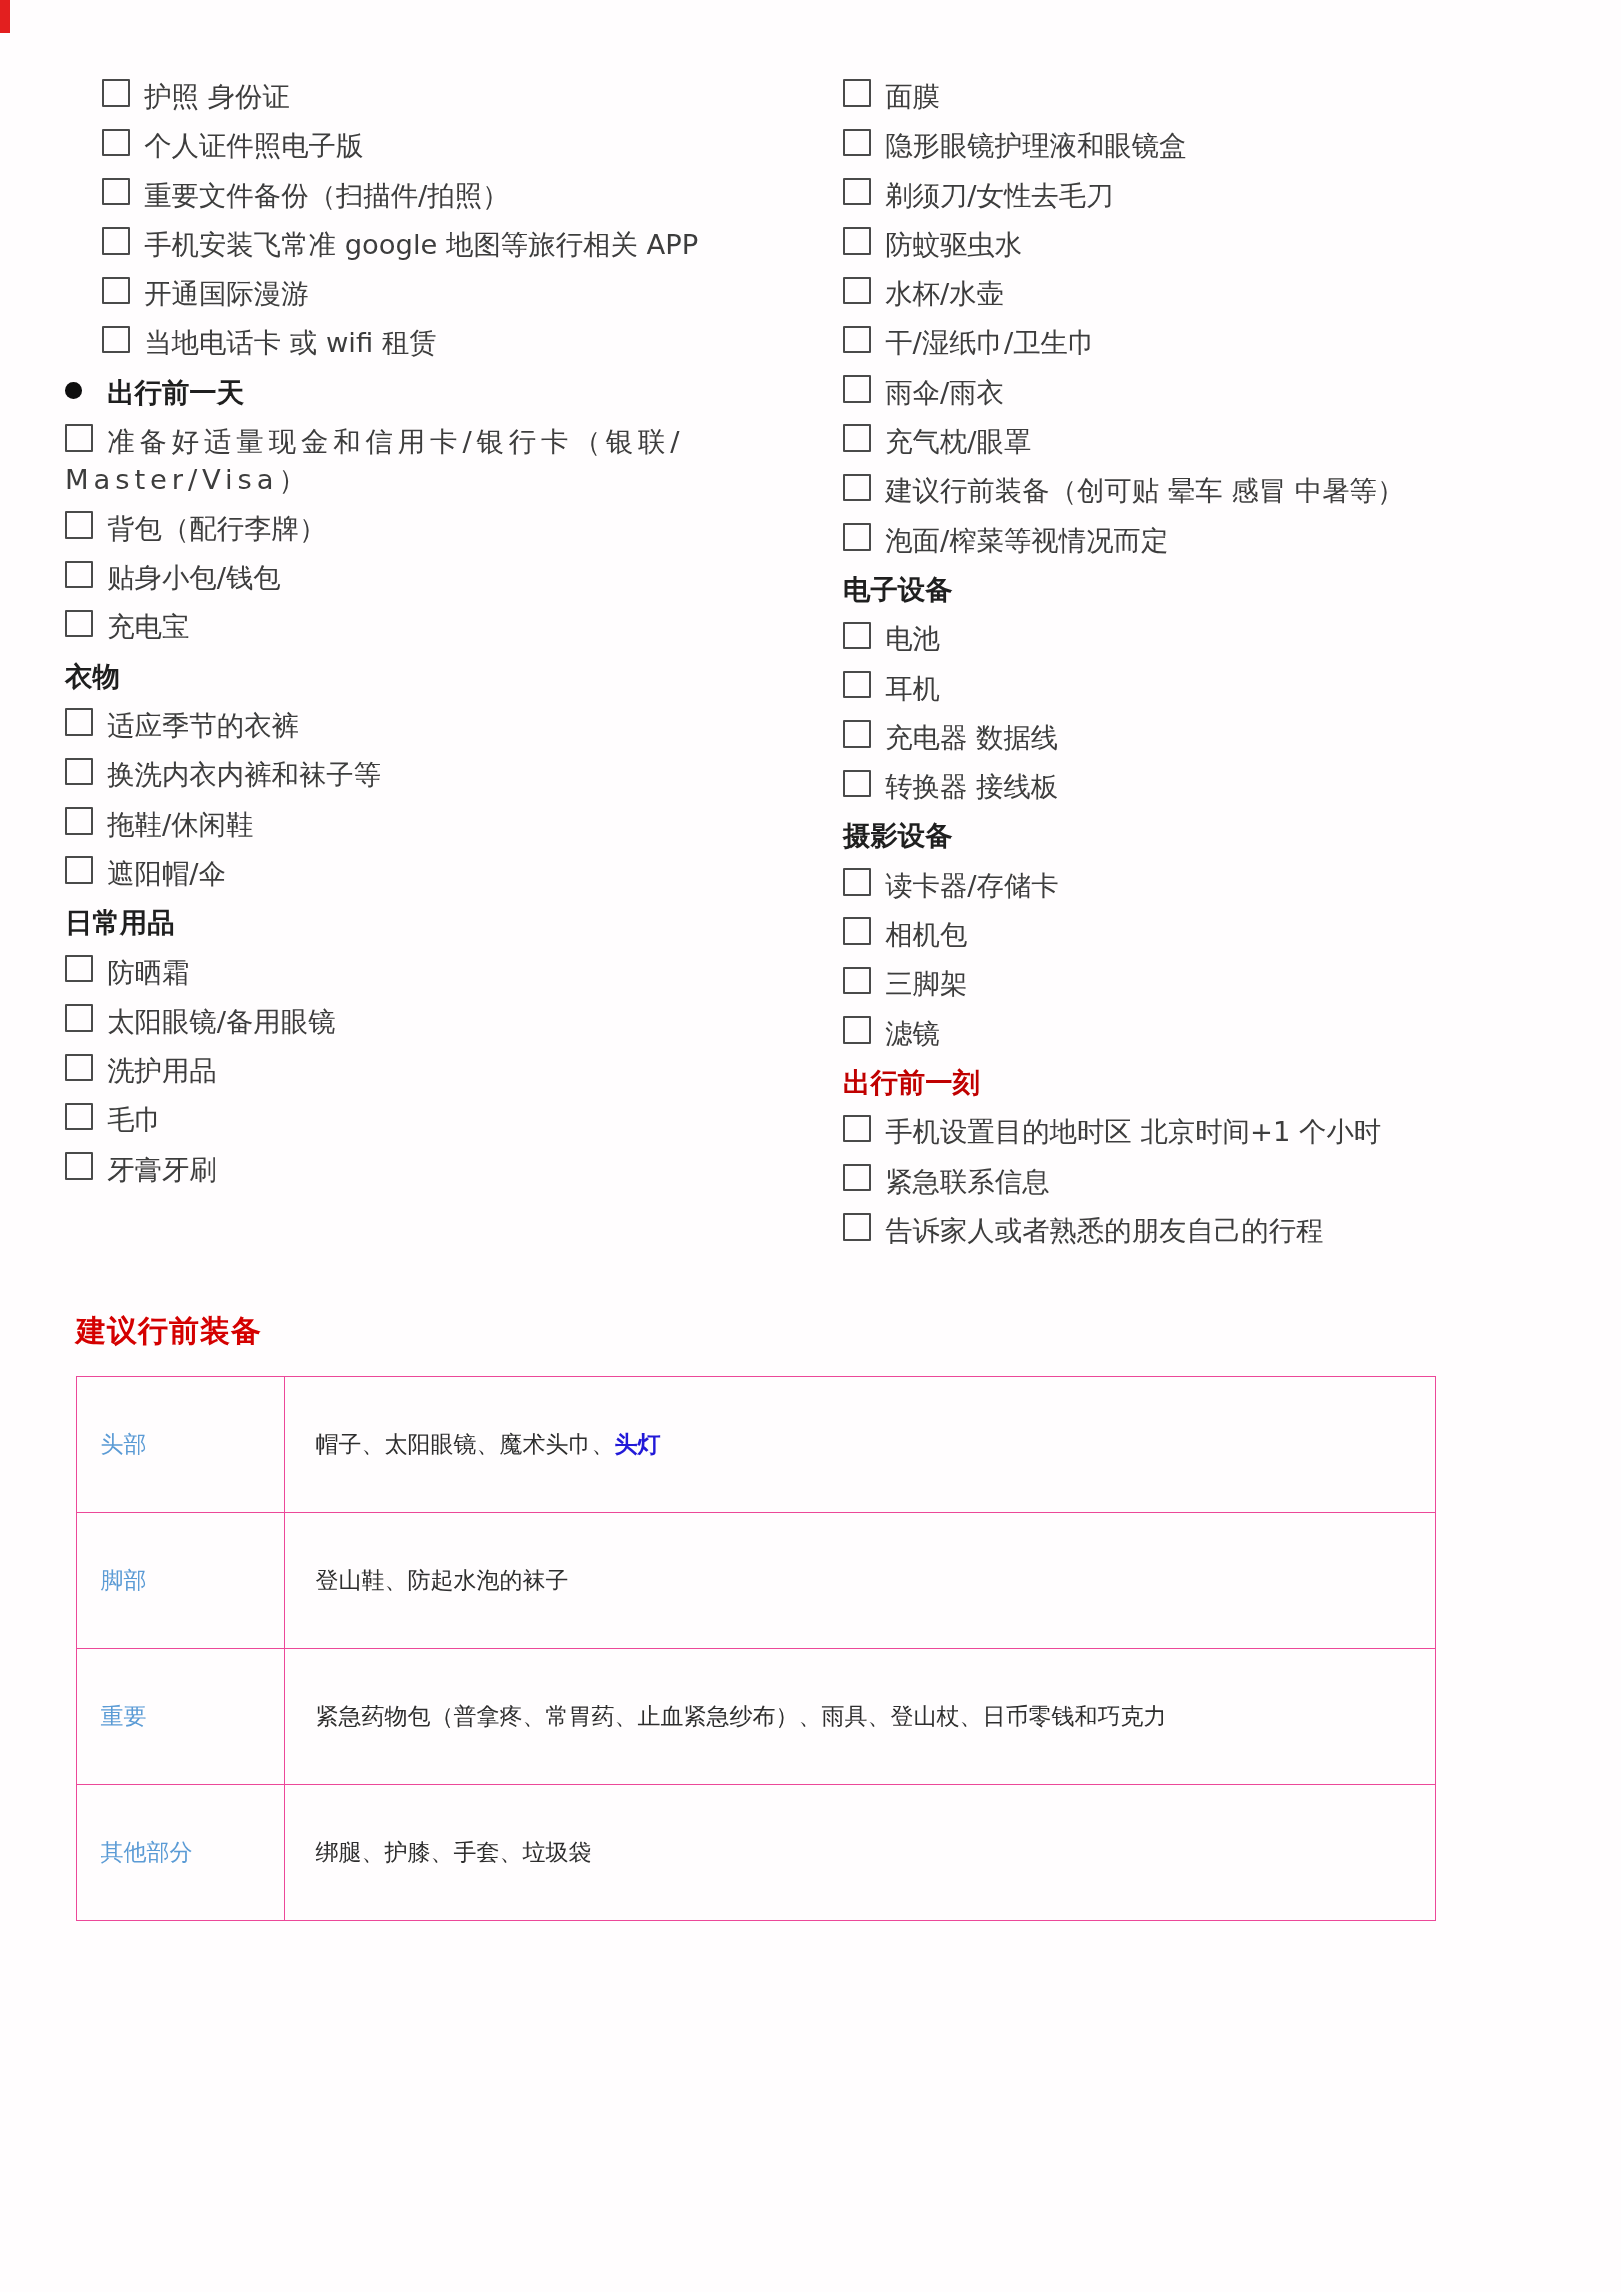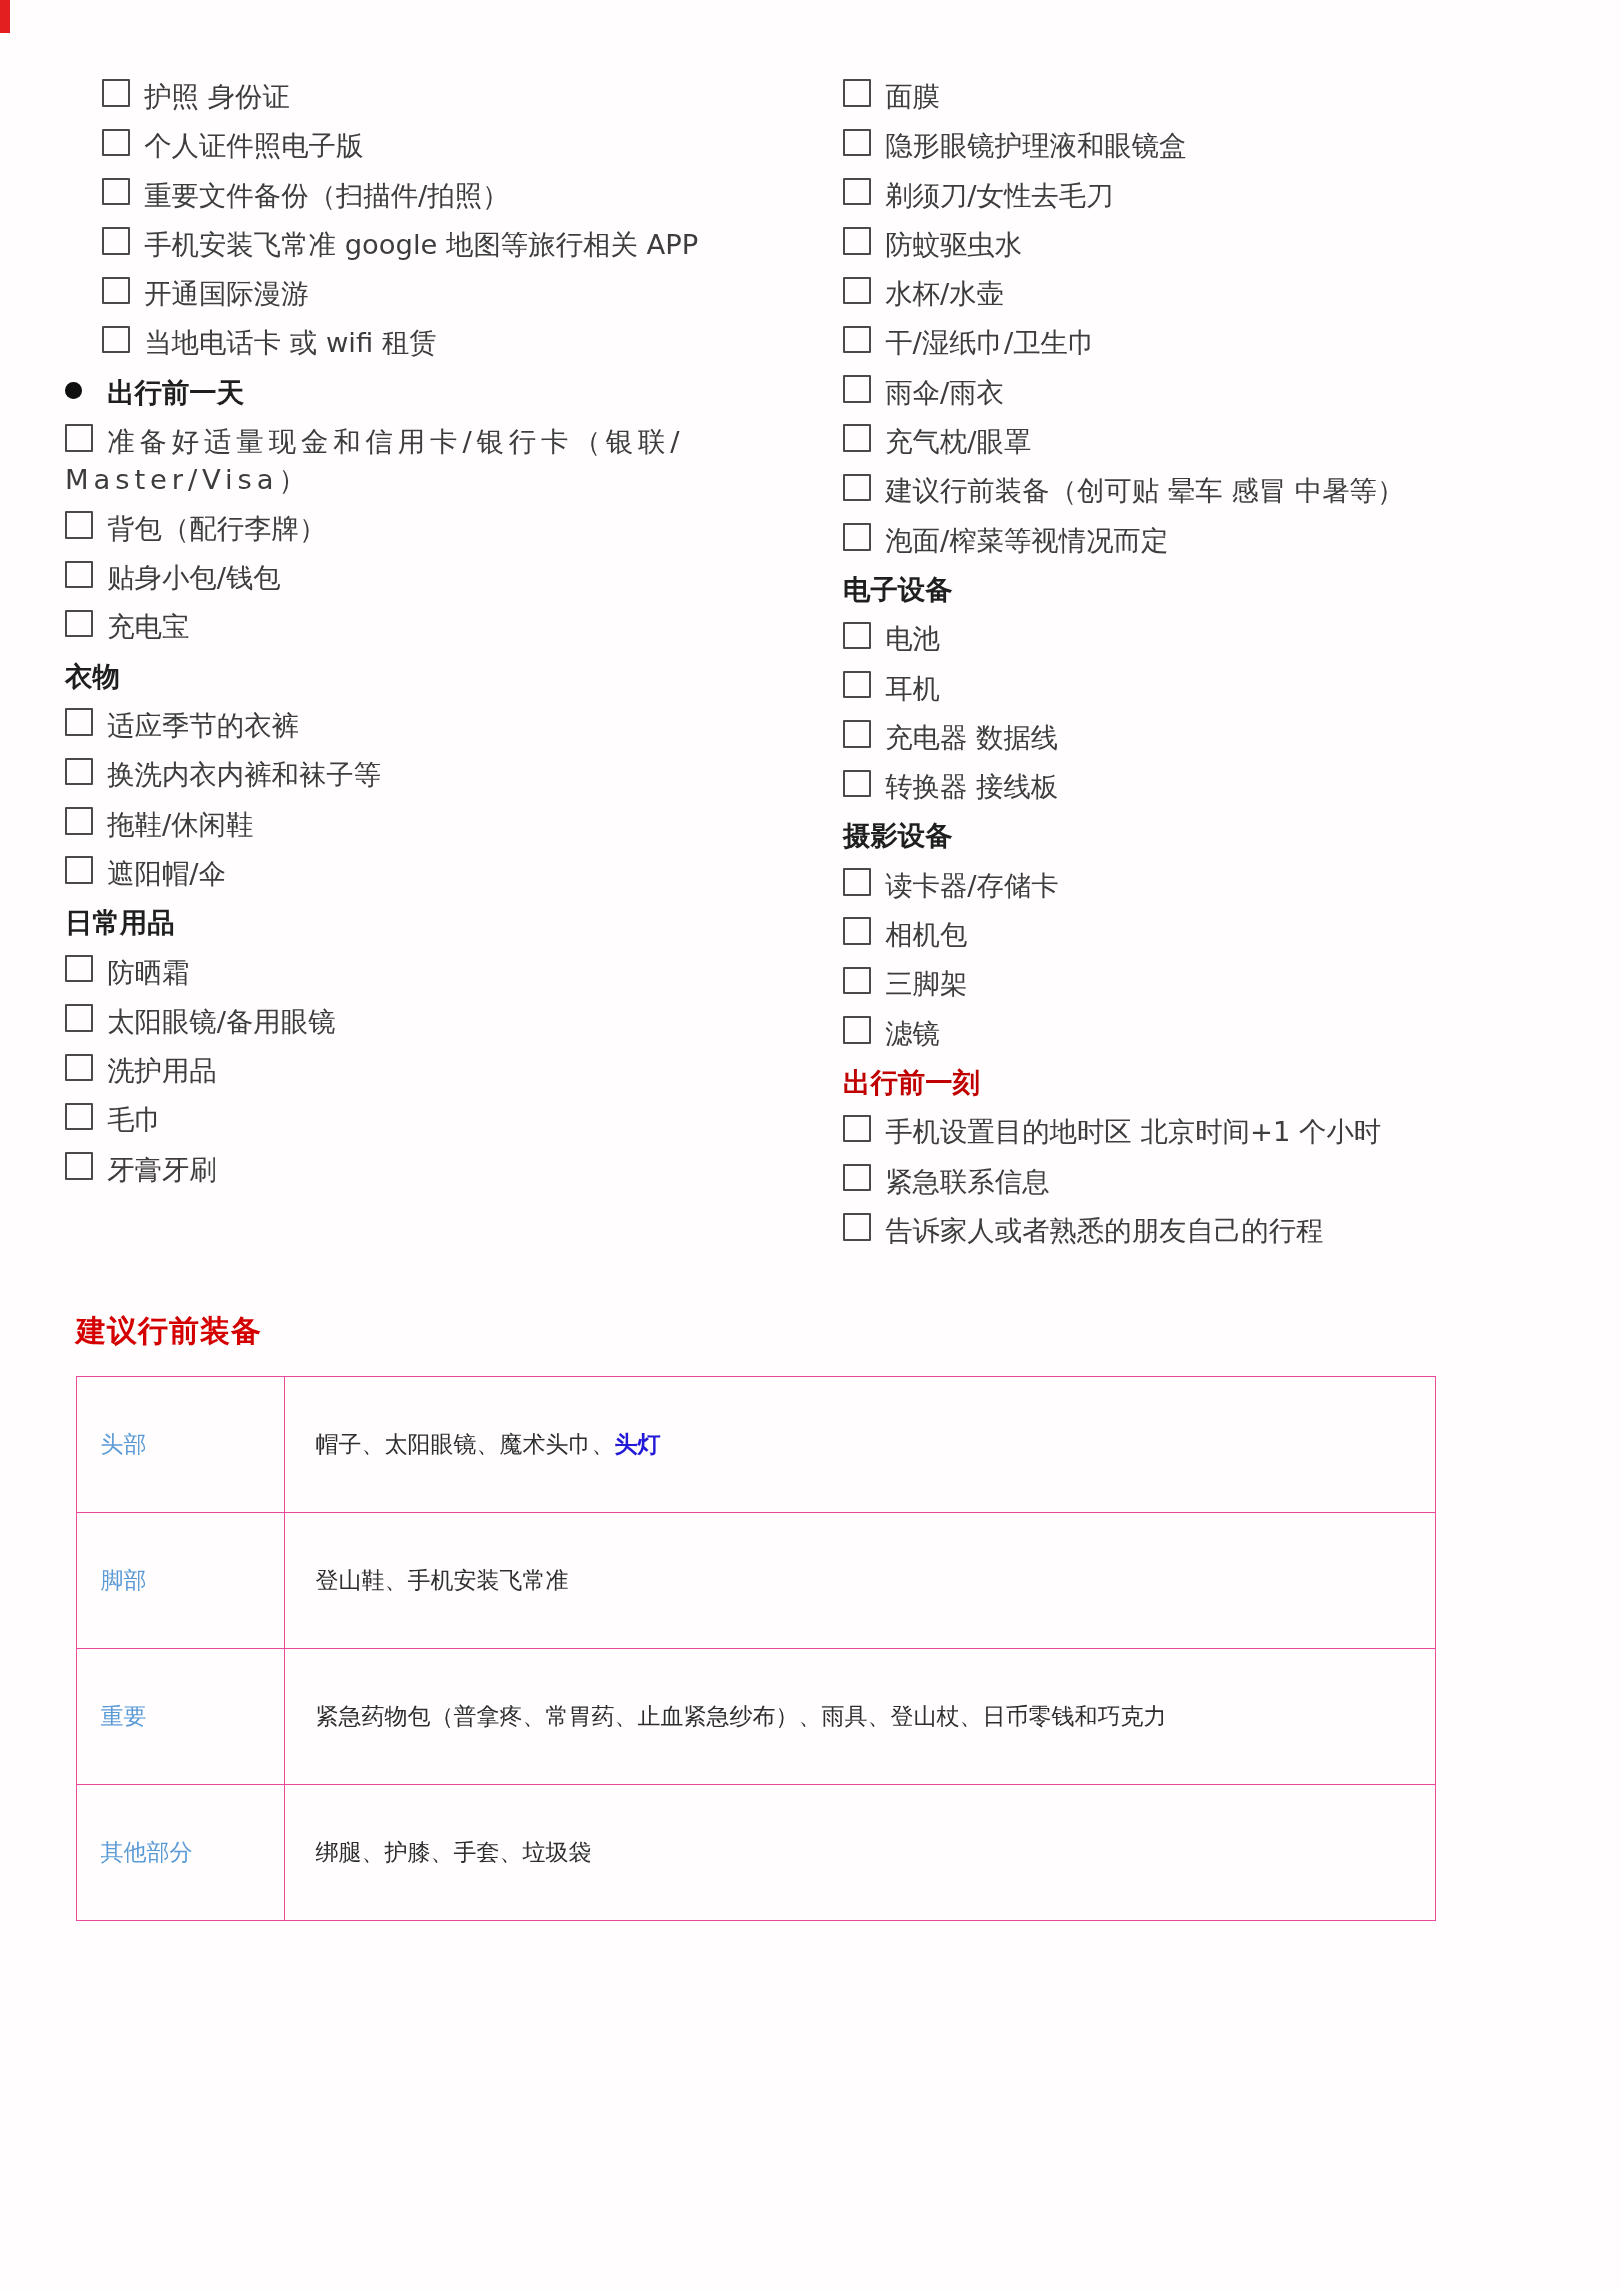--- a/index.html
+++ b/index.html
@@ -106,21 +106,21 @@
 <div class="gear-section">
   <h2 class="gear-title">建议行前装备</h2>
   <table class="gear-table">
     <tbody id="gear-body">
         <tr>
           <td class="lbl">头部</td>
           <td class="cnt"><span class="part-normal">帽子、太阳眼镜、魔术头巾、</span><span class="part-highlight">头灯</span></td>
         </tr>
         <tr>
           <td class="lbl">脚部</td>
-          <td class="cnt"><span class="part-normal">登山鞋、手机安装飞常准</span></td>
+          <td class="cnt"><span class="part-normal">登山鞋、防起水泡的袜子</span></td>
         </tr>
         <tr>
           <td class="lbl">重要</td>
           <td class="cnt"><span class="part-normal">紧急药物包（普拿疼、常胃药、止血紧急纱布）、雨具、登山杖、日币零钱和巧克力</span></td>
         </tr>
         <tr>
           <td class="lbl">其他部分</td>
           <td class="cnt"><span class="part-normal">绑腿、护膝、手套、垃圾袋</span></td>
         </tr>
       </tbody>

